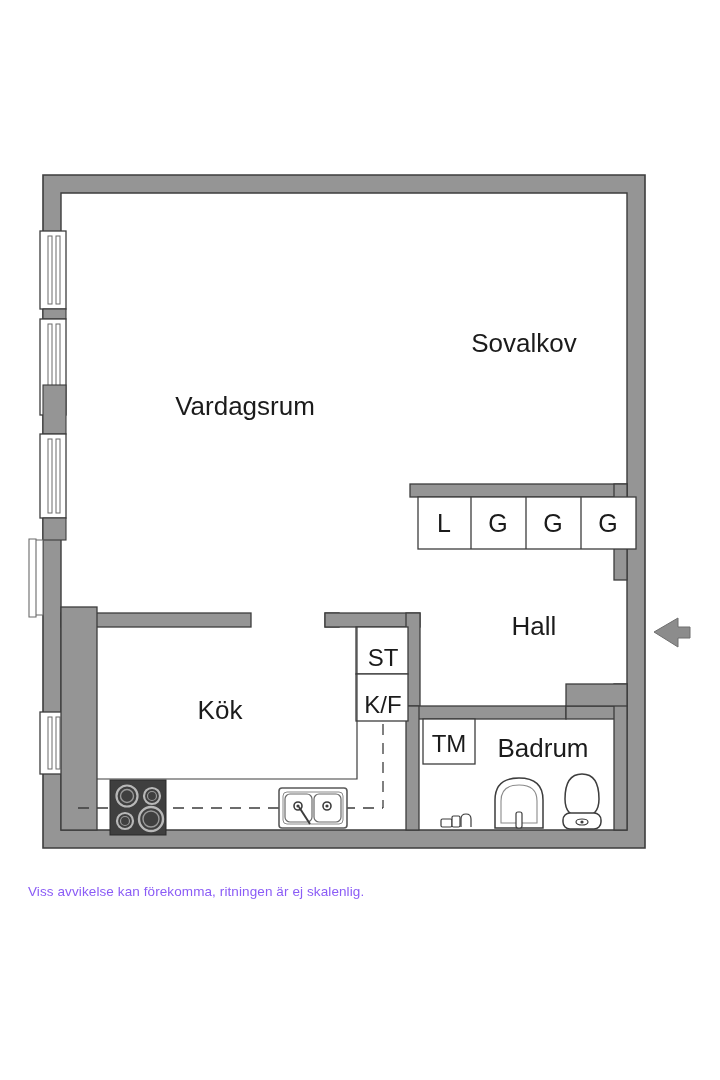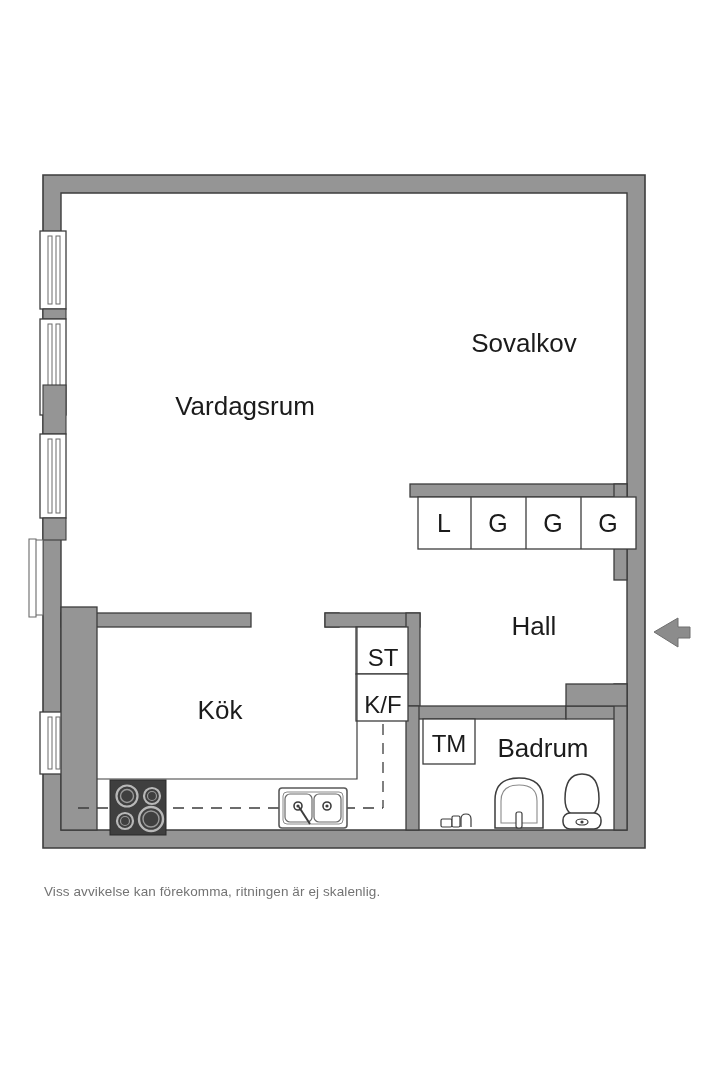--- a/index.html
+++ b/index.html
@@ -17,23 +17,23 @@
   }
   .box-label{
     font-family:"Liberation Sans", sans-serif;
     font-size:24px;fill:#1b1b1b;text-anchor:middle;
   }
   .closet-label{
     font-family:"Liberation Sans", sans-serif;
     font-size:25px;fill:#1b1b1b;text-anchor:middle;
   }
   .caption{
-    position:absolute;left:44px;top:884px;
-    font-family:"Liberation Sans", sans-serif;
-    font-size:13.5px;color:#737373;letter-spacing:.1px;
+    position:absolute;left:28px;top:884px;
+    font-family:"Liberation Sans", sans-serif;
+    font-size:13.5px;color:#8b5cf6;letter-spacing:.1px;
     white-space:nowrap;
   }
 </style>
 </head>
 <body>
 
 <div id="plan-wrap">
 <svg width="720" height="1080" viewBox="0 0 720 1080" xmlns="http://www.w3.org/2000/svg">
 
   <g>

